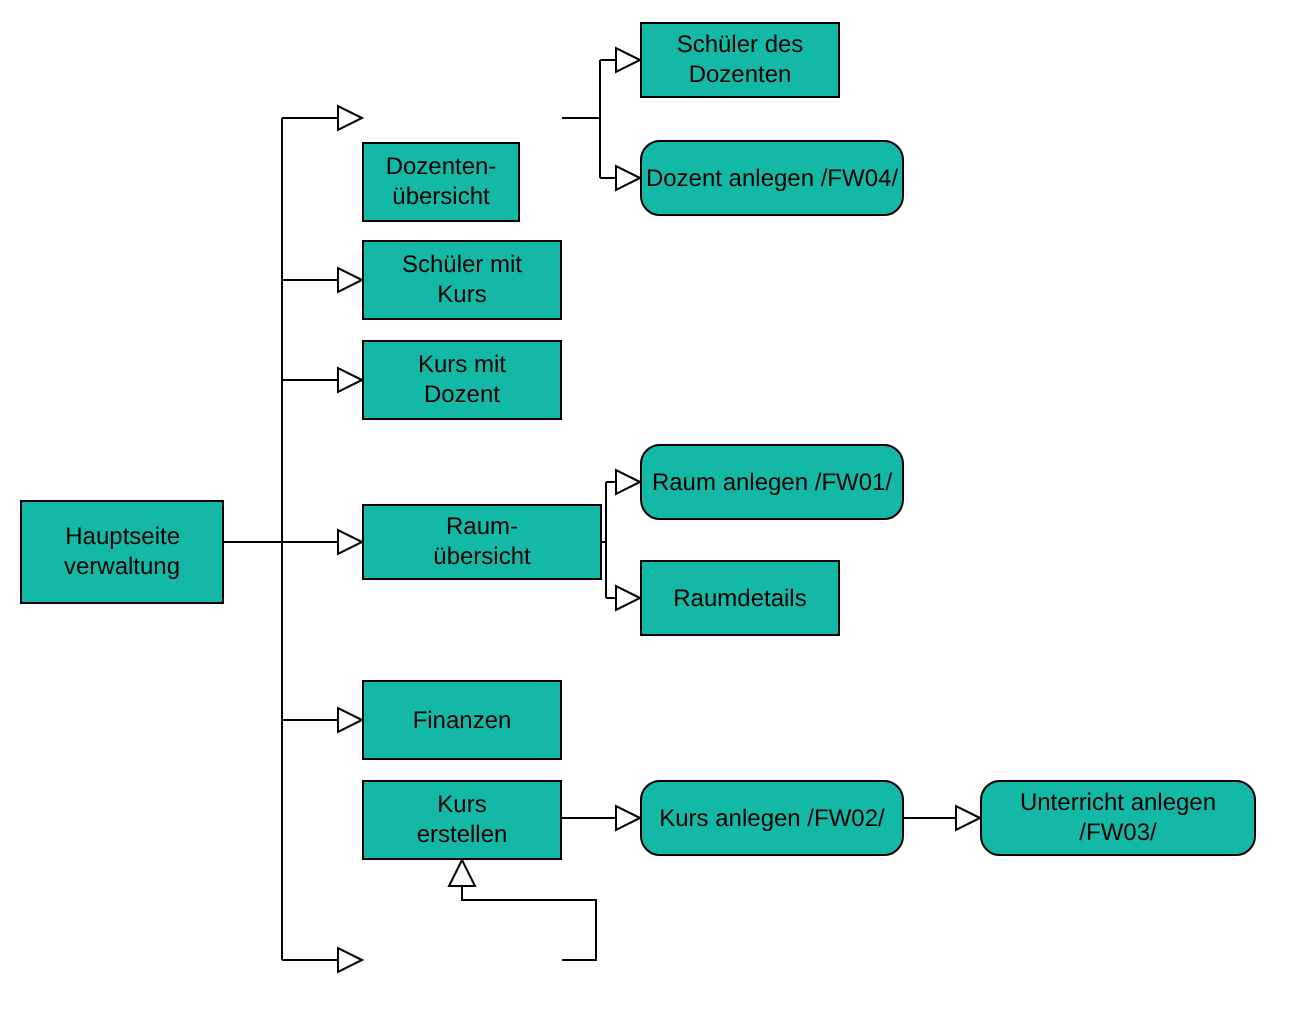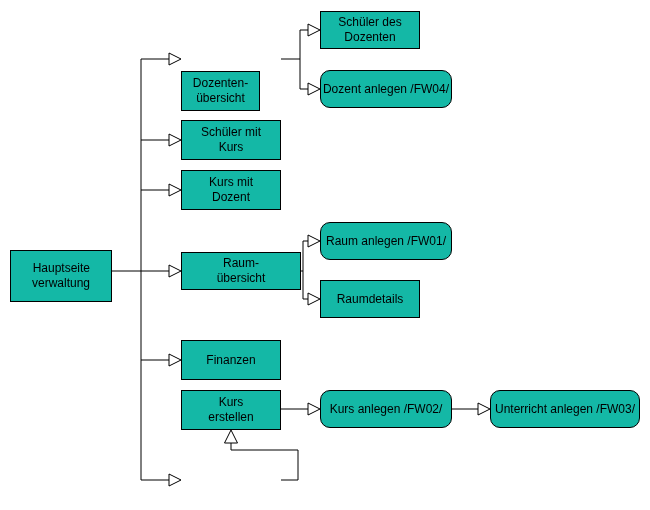--- a/index.html
+++ b/index.html
@@ -38,21 +38,21 @@
   .n-kurs-dozent       { left: 181px; top: 170px; width: 100px; height: 40px; }
   .n-raum              { left: 181px; top: 252px; width: 120px; height: 38px; }
   .n-finanzen          { left: 181px; top: 340px; width: 100px; height: 40px; }
   .n-kurs-erstellen    { left: 181px; top: 390px; width: 100px; height: 40px; }
   .n-offene            { left: 181px; top: 460px; width: 100px; height: 40px; }
   .n-schueler-dozenten { left: 320px; top: 11px;  width: 100px; height: 38px; }
   .n-dozent-anlegen    { left: 320px; top: 70px;  width: 132px; height: 38px; }
   .n-raum-anlegen      { left: 320px; top: 222px; width: 132px; height: 38px; }
   .n-raumdetails       { left: 320px; top: 280px; width: 100px; height: 38px; }
   .n-kurs-anlegen      { left: 320px; top: 390px; width: 132px; height: 38px; }
-  .n-unterricht        { left: 490px; top: 390px; width: 150px; height: 38px; }
+  .n-unterricht        { left: 490px; top: 390px; width: 138px; height: 38px; }
 </style>
 </head>
 <body>
 
 <div class="canvas">
 
   <svg class="connector-layer" width="650" height="510" viewBox="0 0 650 510">
     <path fill="none" stroke="#000000" stroke-width="1" d="M112,271 H169
              M141,59 V480
              M141,59 H169

